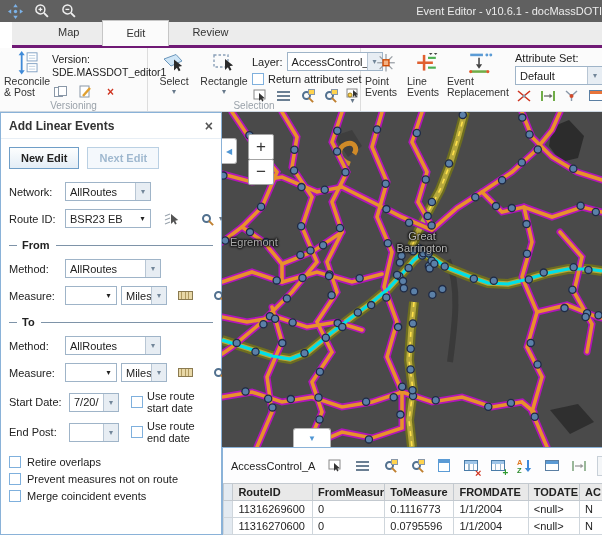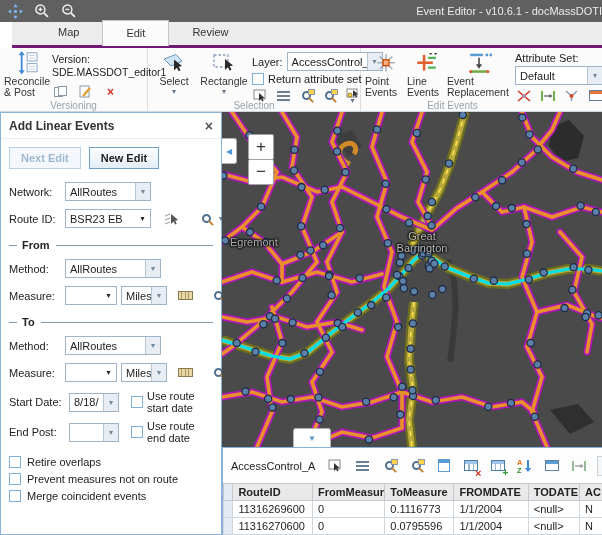--- a/index.html
+++ b/index.html
@@ -293,33 +293,32 @@
               <path d="M2 2 L7.5 7 M13 2 L7.5 7 M7.5 7 L7.5 12" stroke="#8a98a8" stroke-width="1.4" fill="none"></path>
               <circle cx="7.5" cy="7" r="2" fill="#d04a2a"></circle>
             </svg>
         </span>
         <span class="ic">
             <span class="i-win alt"></span>
           </span>
 
       </div>
     </div>
-    <div class="glabel" style="right:60px">Edit Events</div>
   </div>
 </div>
 
 <div class="panel">
   <div class="phead">
     <span>Add Linear Events</span>
     <span class="x">×</span>
   </div>
   <div class="pbody">
     <div class="row" style="gap:8px">
+      <span class="btn">New Edit</span>
       <span class="btn dis">Next Edit</span>
-      <span class="btn">New Edit</span>
     </div>
 
     <div class="row" style="margin-top:13px">
       <span class="lab">Network:</span>
       <div class="dd" style="width:86px">
         <span class="v">AllRoutes</span>
         <span class="b">▾</span>
       </div>
     </div>
 
@@ -397,21 +396,21 @@
           <span class="i-ruler"></span>
         </span>
       <span class="ic" style="margin-left:12px">
           <span class="i-mag"></span>
         </span>
     </div>
 
     <div class="row">
       <span class="lab" style="width:56px">Start Date:</span>
       <div class="dd" style="width:50px">
-        <span class="v">8/18/</span>
+        <span class="v">7/20/</span>
         <span class="b">▾</span>
       </div>
       <span class="cb" style="margin-left:8px"></span>
       <span>Use route start date</span>
     </div>
     <div class="row" style="margin-top:6px">
       <span class="lab" style="width:56px">End Post:</span>
       <div class="dd" style="width:50px">
         <span class="v"></span>
         <span class="b">▾</span>

